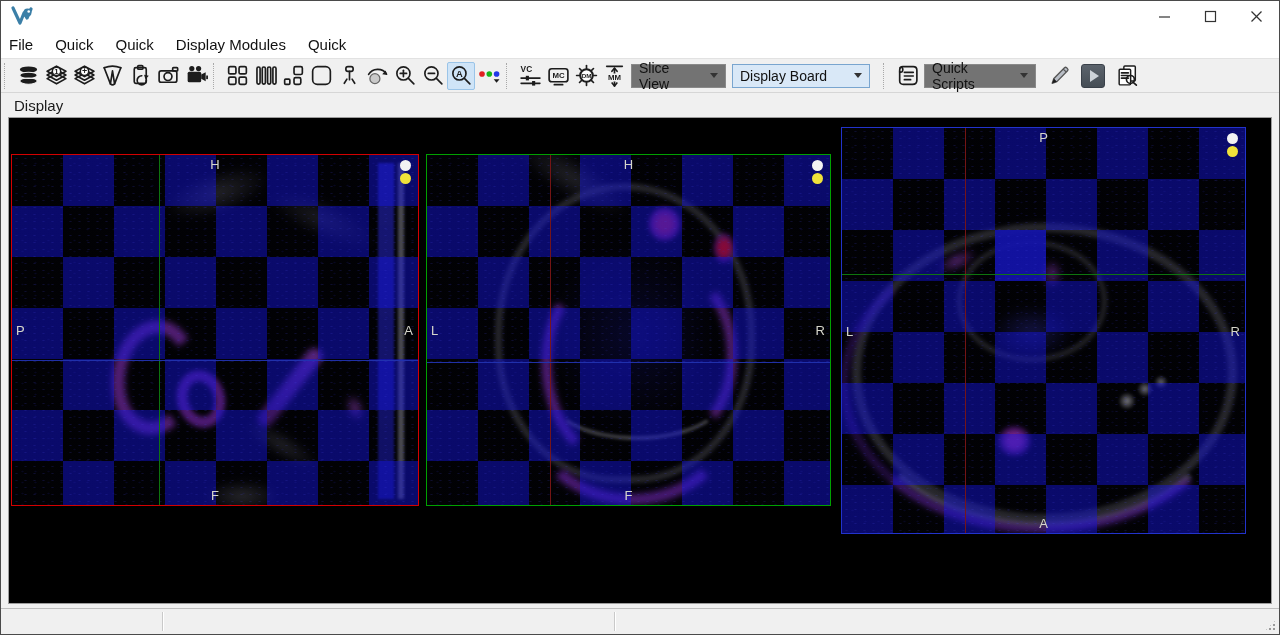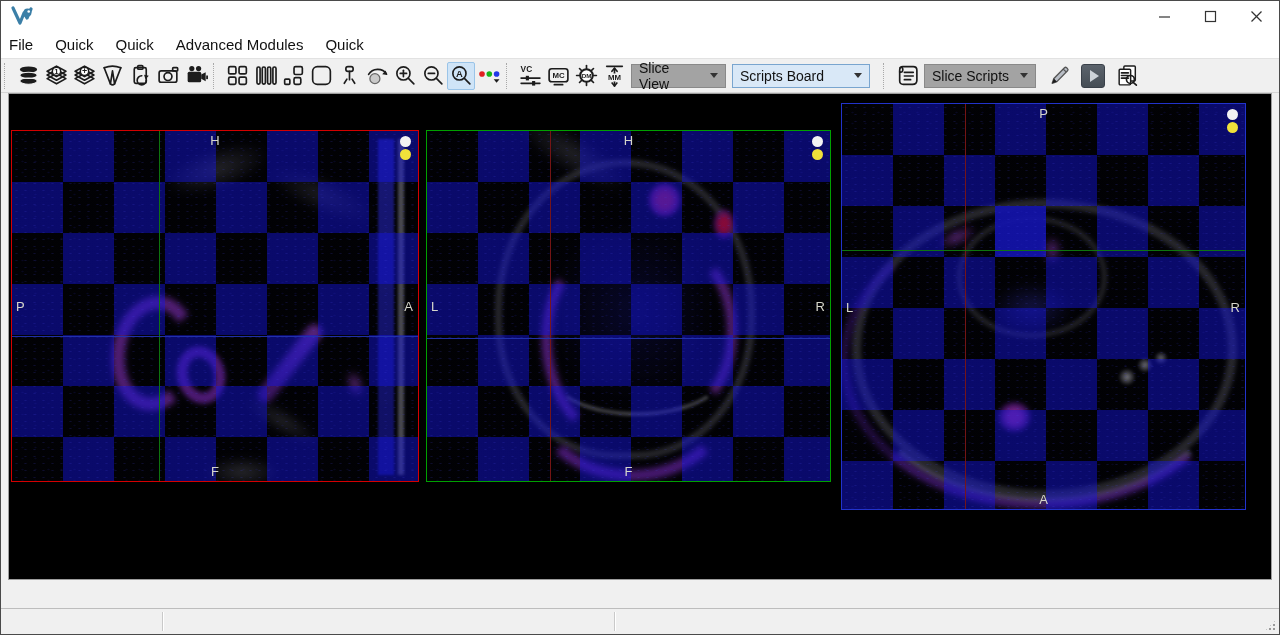--- a/index.html
+++ b/index.html
@@ -26,21 +26,21 @@
              border-bottom:1px solid #d6d6d6; display:flex; align-items:center; flex:0 0 auto; }
   .tb-handle { width:5px; height:26px; border-left:1px dotted #a8a8a8; margin:0 5px 0 3px; }
   .tb-btn { width:28px; height:28px; display:flex; align-items:center; justify-content:center;
             border:1px solid transparent; border-radius:2px; flex:0 0 auto; }
   .tb-btn svg { width:25px; height:25px; }
   .tb-btn.active { background:#cfe4f7; border-color:#9ac4e8; }
   .ic { stroke:#1c1c1c; stroke-width:1.6; fill:none; stroke-linecap:round; stroke-linejoin:round; }
   .ic-fill { fill:#1c1c1c; stroke:none; }
   .ic-txt { font-family:"Liberation Sans",sans-serif; font-weight:bold; fill:#1c1c1c; stroke:none; }
   .combo { height:24px; display:flex; align-items:center; justify-content:space-between;
-           border:1px solid #898989; background:#a3a3a3; font-size:14px; color:#111;
+           border:1px solid #898989; background:#737373; font-size:14px; color:#111;
            padding:0 7px; margin:0 3px; flex:0 0 auto; }
   .combo.highlight { background:#d9e8f7; border-color:#79a5cf; }
   .combo-arrow { width:0; height:0; border-left:4px solid transparent; border-right:4px solid transparent;
                  border-top:5px solid #333; margin-left:9px; }
   .play-btn { width:24px; height:24px; background:linear-gradient(#5b636c,#454d55);
               border:1px solid #394049; border-radius:3px; display:flex; align-items:center; justify-content:center; }
   .play-tri { width:0; height:0; border-top:6px solid transparent; border-bottom:6px solid transparent;
               border-left:9px solid #ccd2d8; margin-left:3px; }
 
   
@@ -103,21 +103,21 @@
           <line x1="1.5" y1="1.5" x2="11.5" y2="11.5"></line>
           <line x1="11.5" y1="1.5" x2="1.5" y2="11.5"></line>
         </svg>
     </div>
   </div>
 
   <div class="menubar">
     <span class="menu-item">File</span>
     <span class="menu-item">Quick</span>
     <span class="menu-item">Quick</span>
-    <span class="menu-item">Advanced Modules</span>
+    <span class="menu-item">Display Modules</span>
     <span class="menu-item">Quick</span>
   </div>
 
   <div class="toolbar">
     <div class="tb-handle"></div>
 
     <div class="tb-btn">
       <svg viewBox="0 0 24 24">
         <ellipse class="ic-fill" cx="12" cy="6.3" rx="8.3" ry="3"></ellipse>
         <ellipse class="ic-fill" cx="12" cy="11.8" rx="8.3" ry="3"></ellipse>
@@ -292,37 +292,37 @@
         <path class="ic" d="M9.5 8 L12 5 L14.5 8 M9.5 19 L12 22 L14.5 19" stroke-width="1.6"></path>
         <text class="ic-txt" x="12" y="16.2" font-size="7.5" text-anchor="middle" style="paint-order:stroke;stroke:#f0f0f0;stroke-width:2.4;">MM</text>
       </svg>
     </div>
 
     <div class="combo" style="width:95px;">
       <span>Slice View</span>
       <span class="combo-arrow"></span>
     </div>
     <div class="combo highlight" style="width:138px;">
-      <span>Scripts Board</span>
+      <span>Display Board</span>
       <span class="combo-arrow"></span>
     </div>
 
     <div class="tb-handle" style="margin-left:10px;"></div>
 
     <div class="tb-btn">
       <svg viewBox="0 0 24 24">
         <path class="ic" d="M7.5 3.5 H17.5 Q21 3.5 21 7 V16.5 Q21 20.5 16.8 20.5 H8 Q4.5 20.5 4.5 17.2 V6.8 Q4.5 3.5 7.5 3.5 Z"></path>
         <path class="ic" d="M4.5 8.5 Q7.5 9.5 7.5 6.3 Q7.5 3.5 4.9 4.4"></path>
         <line class="ic" x1="9" y1="9" x2="17.5" y2="9" stroke-width="1.3"></line>
         <line class="ic" x1="9" y1="12.5" x2="17.5" y2="12.5" stroke-width="1.3"></line>
         <line class="ic" x1="9" y1="16" x2="15" y2="16" stroke-width="1.3"></line>
       </svg>
     </div>
     <div class="combo" style="width:112px;">
-      <span>Slice Scripts</span>
+      <span>Quick Scripts</span>
       <span class="combo-arrow"></span>
     </div>
     <div class="tb-btn" style="margin-left:6px;">
       <svg viewBox="0 0 24 24">
         <path d="M5 19.5 l1.6 -4.6 L16.8 4.5 q1 -1 2 0 l0.9 0.9 q1 1 0 2 L9.5 17.9 Z" fill="#b9bec6" stroke="#555" stroke-width="1.3" stroke-linejoin="round"></path>
         <path class="ic-fill" d="M5 19.5 l1.6 -4.6 3 3 z"></path>
         <line x1="15.6" y1="5.8" x2="18.2" y2="8.4" stroke="#555" stroke-width="1.1"></line>
       </svg>
     </div>
     <div class="tb-btn" style="margin-left:6px;">
@@ -337,20 +337,21 @@
         <line class="ic" x1="6.2" y1="9.5" x2="12.8" y2="9.5" stroke-width="1.1"></line>
         <line class="ic" x1="6.2" y1="12" x2="12.8" y2="12" stroke-width="1.1"></line>
         <line class="ic" x1="6.2" y1="14.5" x2="12.8" y2="14.5" stroke-width="1.1"></line>
         <circle class="ic" cx="14.8" cy="15.8" r="3.8" stroke-width="1.9"></circle>
         <line class="ic" x1="17.5" y1="18.5" x2="20.5" y2="21.3" stroke-width="2.3"></line>
       </svg>
     </div>
   </div>
 
   <div class="display-section">
+    <div class="display-label">Display</div>
 
     <div class="viewport">
 
       <div class="view" style="left: 2px; top: 36px; width: 408px; height: 352px; border-color: rgb(212, 0, 0);">
         <div class="layer" style="z-index:1; left:130px; top:8px;  width:150px; height:60px; background:radial-gradient(closest-side, rgba(110,110,115,.55), transparent 72%); transform:rotate(-18deg); filter:blur(3px);"></div>
         <div class="layer" style="z-index:1; left:230px; top:38px; width:160px; height:52px; background:radial-gradient(closest-side, rgba(92,92,97,.5), transparent 72%); transform:rotate(24deg); filter:blur(3px);"></div>
         <div class="layer" style="z-index:1; left:175px; top:318px; width:110px; height:46px; background:radial-gradient(closest-side, rgba(130,130,135,.5), transparent 70%); filter:blur(3px);"></div>
         <div class="layer" style="z-index:1; left:210px; top:272px; width:120px; height:36px; background:radial-gradient(closest-side, rgba(120,120,125,.45), transparent 70%); transform:rotate(31deg); filter:blur(3px);"></div>
         <div class="layer" style="z-index:2; left:366px; top:8px; width:16px; height:336px; background:linear-gradient(rgba(45,45,225,.9), rgba(30,30,200,.85)); filter:blur(1px);"></div>
         <div class="layer" style="z-index:2; left:386px; top:8px; width:6px; height:336px; background:#9a9aa2; filter:blur(1.5px); opacity:.85;"></div>

